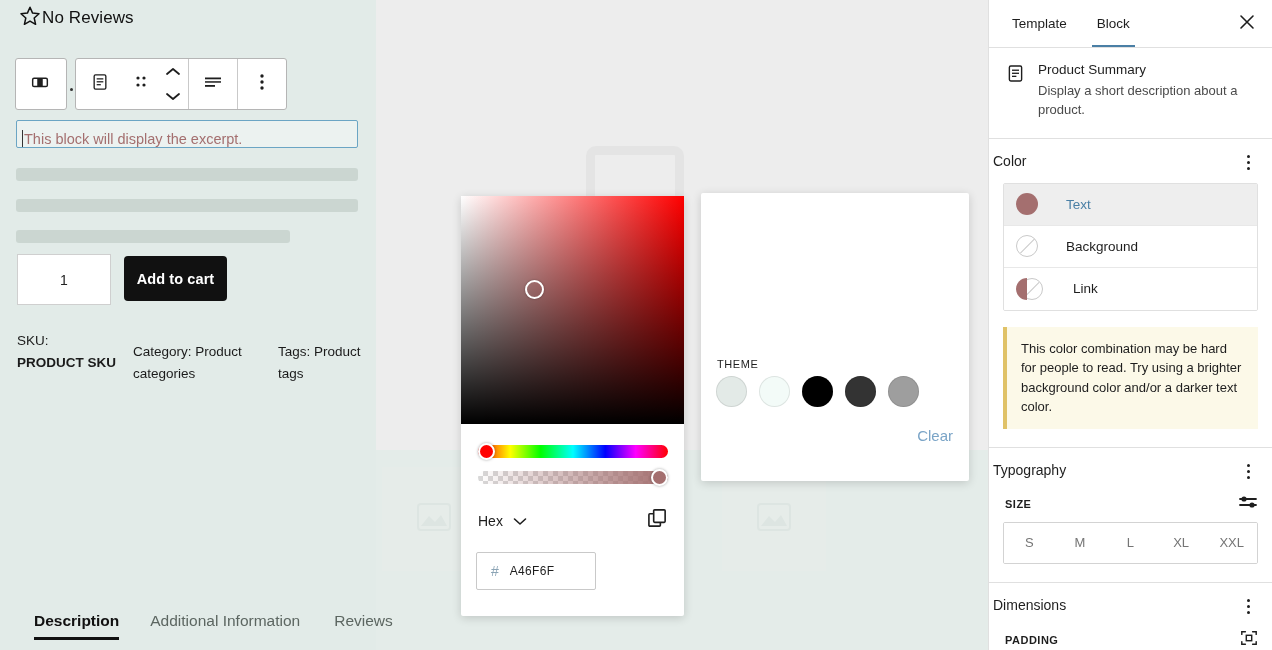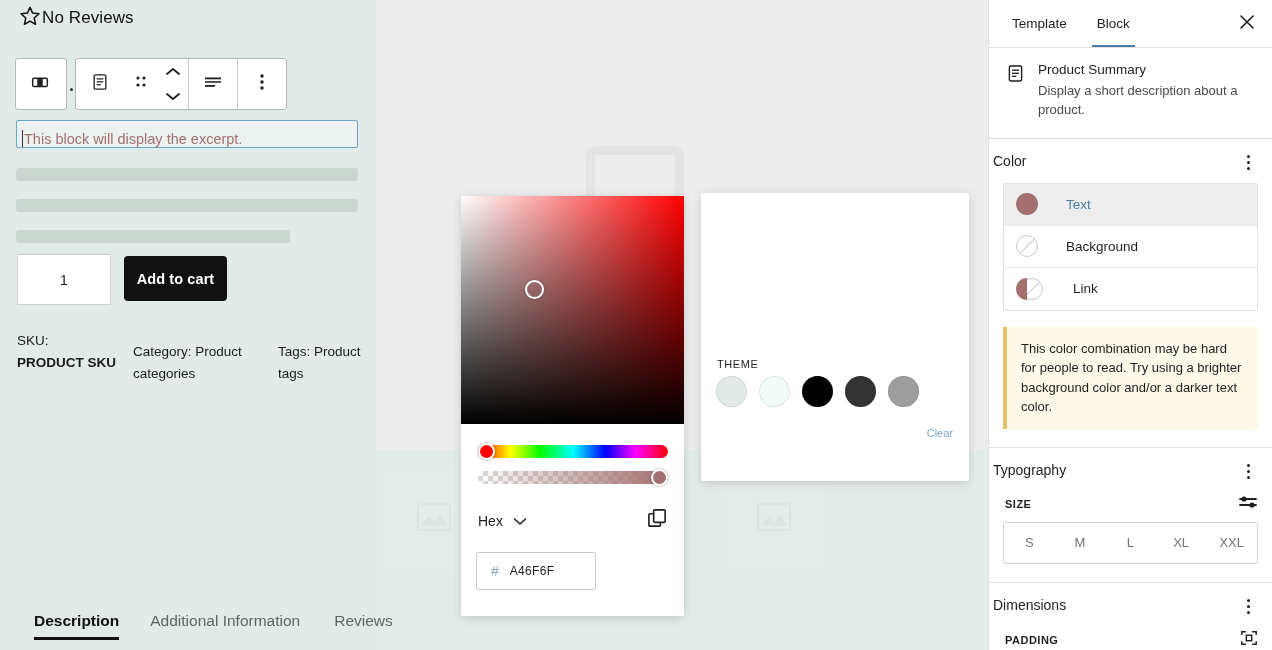--- a/index.html
+++ b/index.html
@@ -136,21 +136,21 @@
   .swatch-card .meta2 { padding:9px 0 0 13px; }
   .swatch-card .nm { font-size:13.5px; color:#1e1e1e; }
   .swatch-card .hx { font-size:13px; color:#8b8b8b; margin-top:3px; }
   .theme-label {
     position:absolute; left:16px; top:165px; font-size:11px; font-weight:400;
     letter-spacing:.6px; color:#1e1e1e;
   }
   .theme-row { position:absolute; left:15px; top:183px; display:flex; gap:12px; }
   .theme-dot { width:31px; height:31px; border-radius:50%; box-shadow: inset 0 0 0 1px rgba(0,0,0,.09); }
   .clear-link {
-    position:absolute; right:16px; top:234px; font-size:11px; color:#7aa4c7; cursor:pointer;
+    position:absolute; right:16px; top:234px; font-size:15px; color:#7aa4c7; cursor:pointer;
   }
 
   
   .sidebar {
     position:absolute; right:0; top:0; width:284px; height:650px;
     background:#fff; border-left:1px solid #e0e0e0;
   }
   .sb-tabs {
     height:48px; display:flex; align-items:center; border-bottom:1px solid #e0e0e0;
     position:relative; padding:0 8px;

